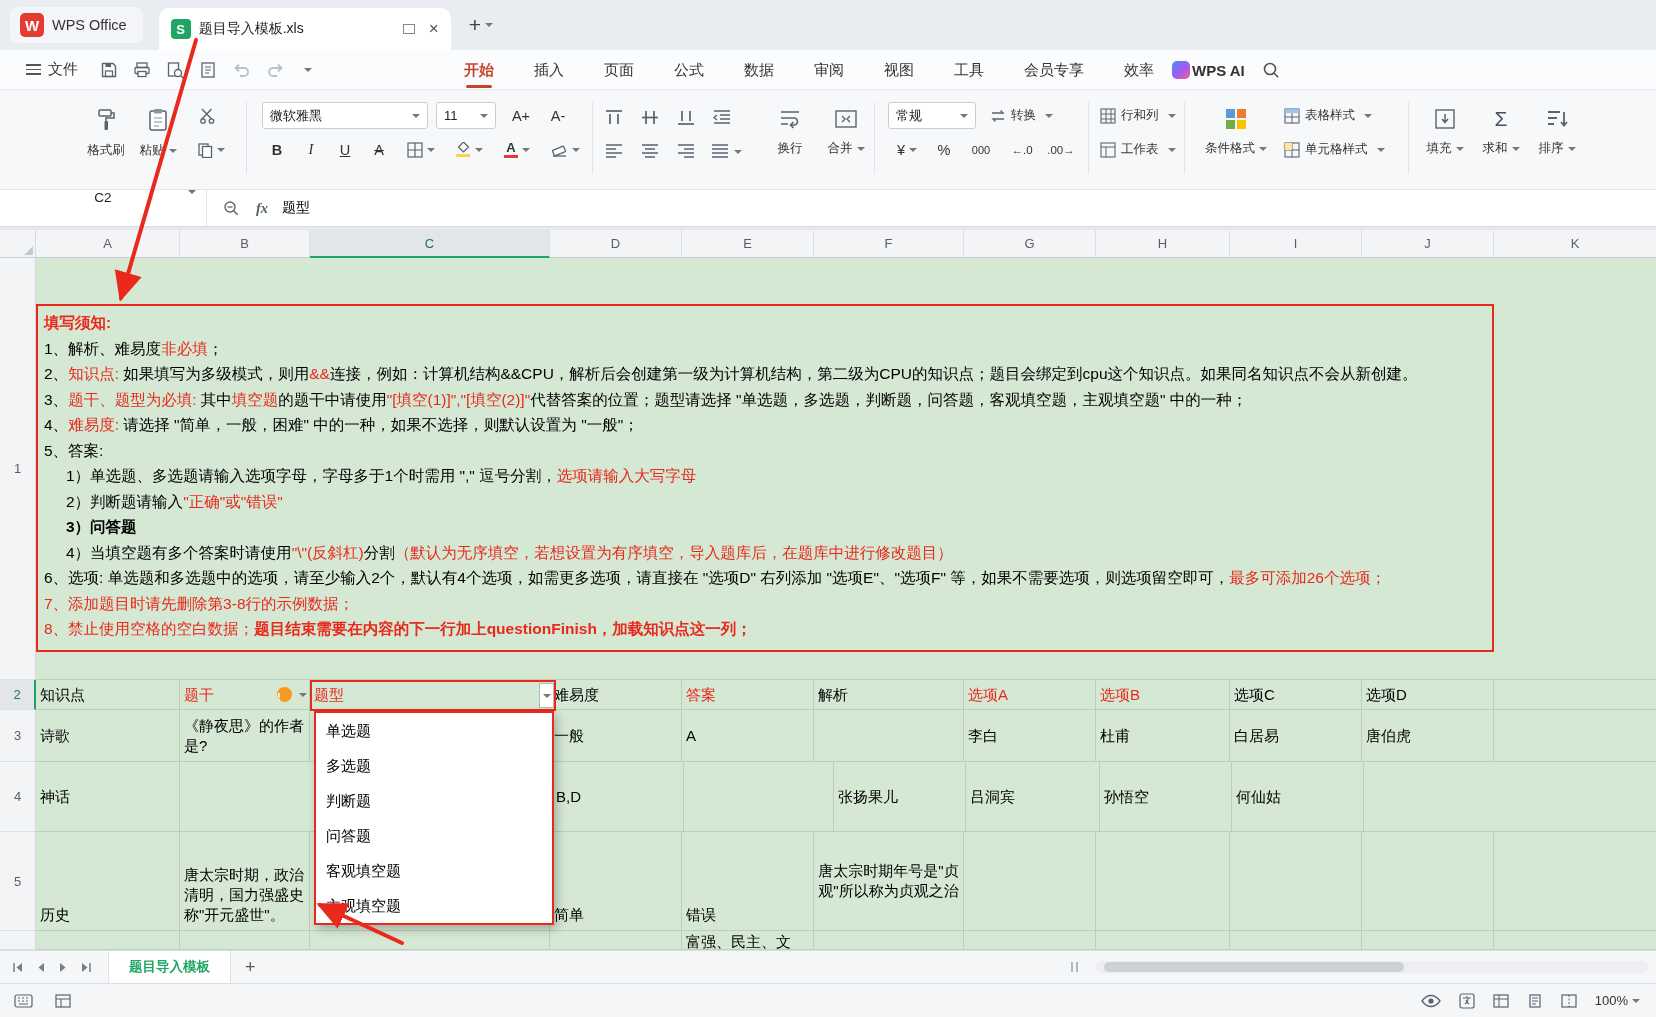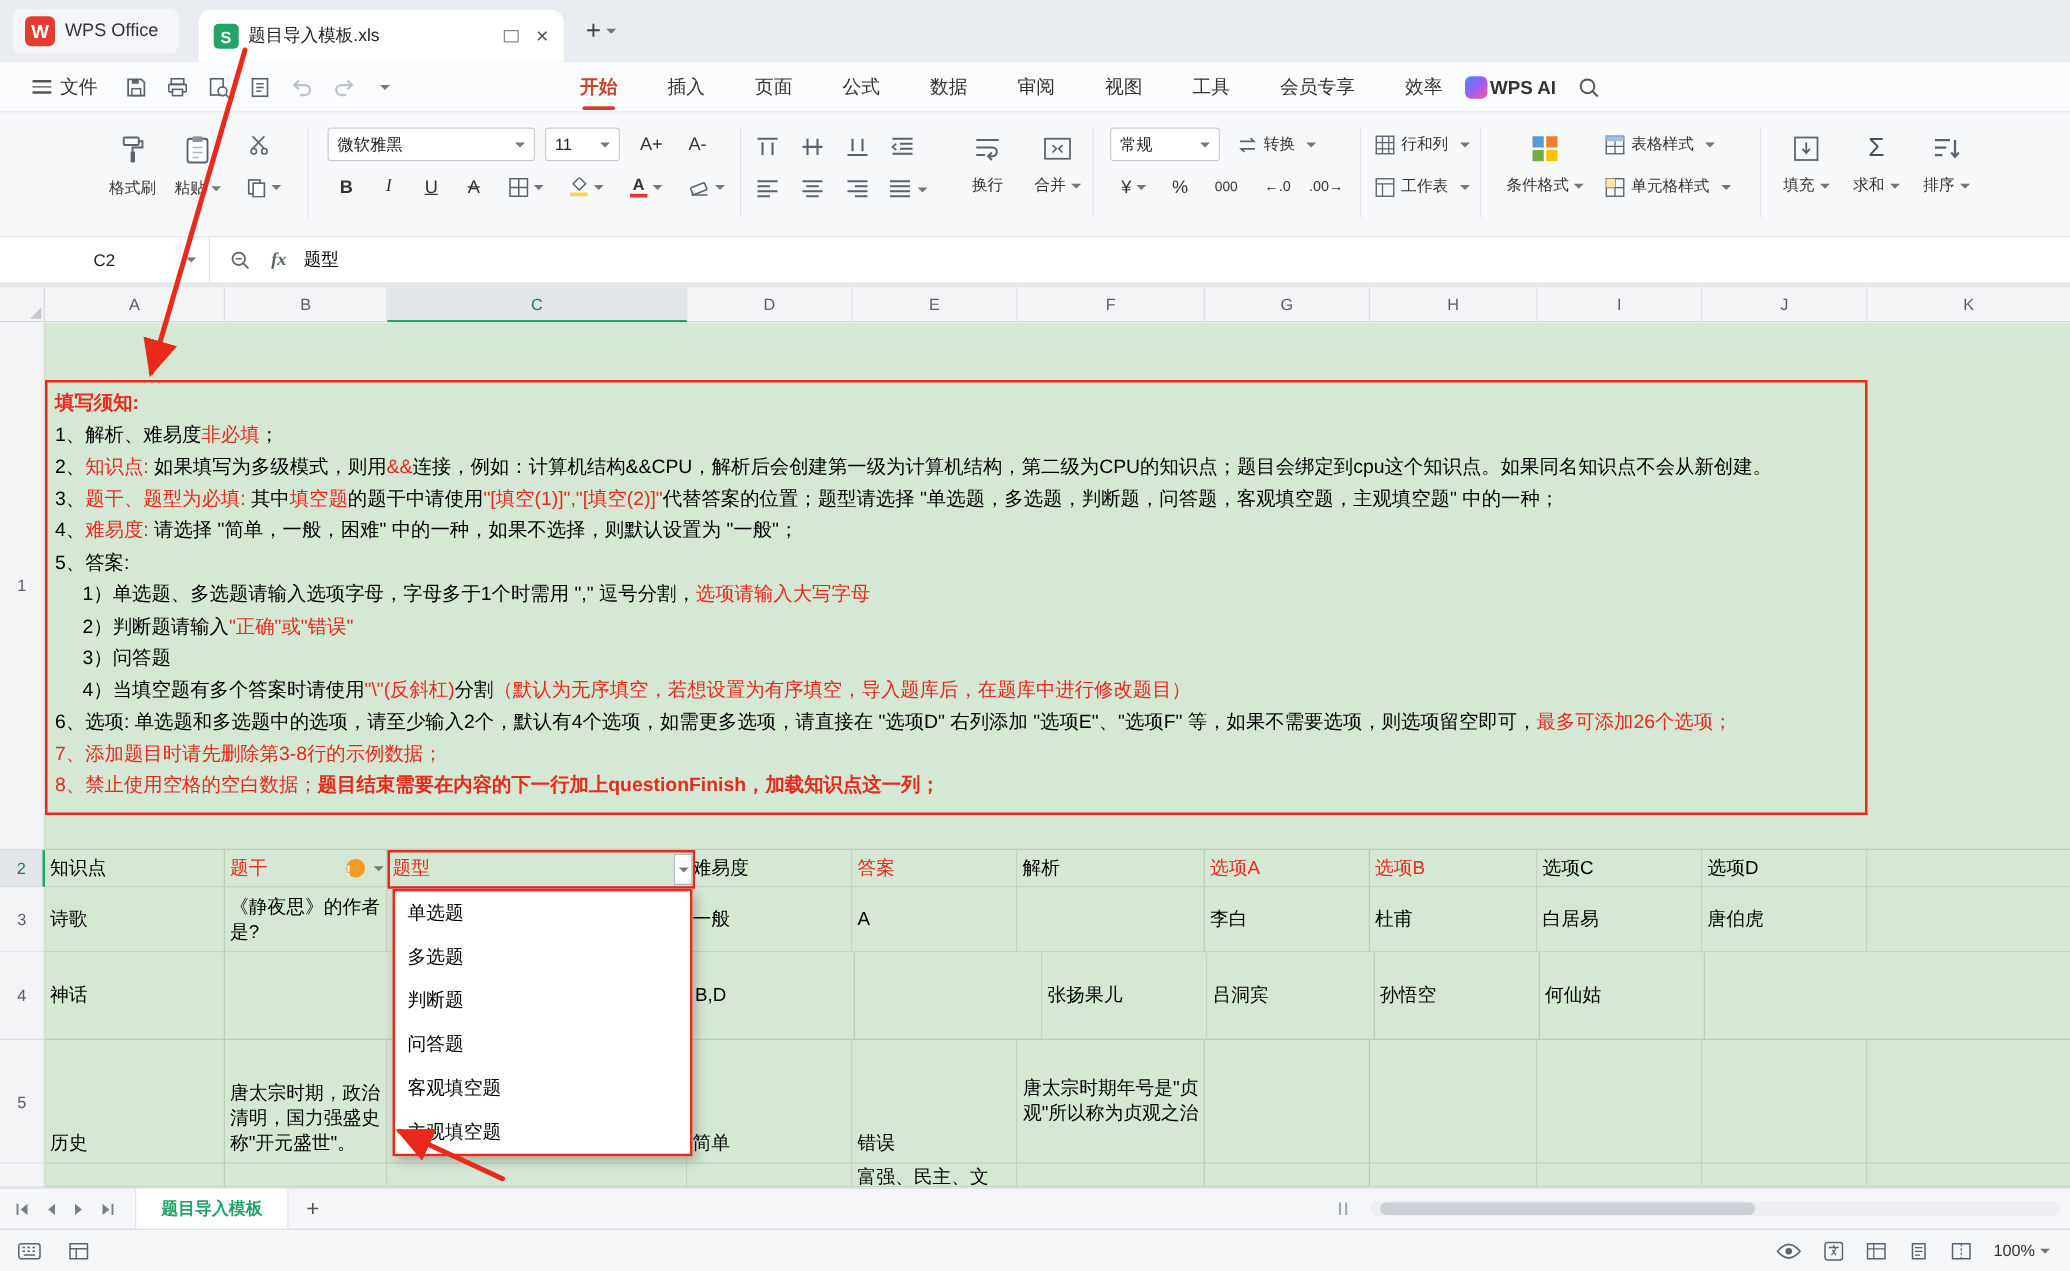--- a/index.html
+++ b/index.html
@@ -38,21 +38,21 @@
 .sep{position:absolute;top:12px;height:72px;width:1px;background:#e2e4e8}
 .combo{position:absolute;background:#fff;border:1px solid #c9cdd4;border-radius:3px;display:flex;align-items:center;font-size:13px;color:#222;padding:0 7px}
 .combo .caret{margin-left:auto}
 .smbtn{position:absolute;height:27px;display:flex;align-items:center;justify-content:center;font-size:14.5px;color:#333;border-radius:3px}
 .rowbtn{position:absolute;height:27px;display:flex;align-items:center;gap:5px;font-size:12.5px;color:#333}
 .fca{display:flex;flex-direction:column;align-items:center;gap:1px}
 .fca b{font-size:13px;line-height:13px;color:#333;font-weight:bold}
 .fca i{width:14px;height:3px;display:block}
 
 #formulabar{position:absolute;top:190px;left:0;width:100%;height:37px;background:#fff;border-bottom:1px solid #dadde2;display:flex;align-items:center}
-.namebox{width:168px;height:100%;border-right:1px solid #e4e6ea;display:flex;align-items:center;justify-content:center;font-size:13.5px;color:#222;position:relative}
+.namebox{width:207px;height:100%;border-right:1px solid #e4e6ea;display:flex;align-items:flex-start;justify-content:center;font-size:13.5px;color:#222;position:relative}
 .fxarea{display:flex;align-items:center;gap:16px;padding-left:16px}
 .fx{font-size:14.5px;font-style:italic;color:#566;font-family:"Liberation Serif",serif;font-weight:bold}
 .fbvalue{font-size:14px;color:#000;margin-left:14px}
 
 #colheads{position:absolute;top:230px;left:0;width:100%;height:28px;display:flex;background:#f3f4f6}
 .ch{height:28px;border-right:1px solid #dcdfe3;border-bottom:1px solid #c9ccd2;display:grid;place-items:center;font-size:13px;color:#5a5d63;background:#f3f4f6}
 .ch.sel{background:#e2e5e9;border-bottom:2px solid #21a566;color:#1f7a4d}
 .corner{width:36px;flex:none;background:#f3f4f6;border-right:1px solid #d6d9dd;border-bottom:1px solid #c9ccd2;position:relative}
 .corner::after{content:"";position:absolute;right:2px;bottom:2px;border-left:9px solid transparent;border-bottom:9px solid #c6c9ce}
 
@@ -499,21 +499,21 @@
     <div class="bigcell">
       <div class="insrect-inner">
         <div class="ins-line"><span style="color: rgb(232, 41, 28); font-weight: bold;">填写须知:</span></div>
         <div class="ins-line"><span style="color: rgb(0, 0, 0);">1、解析、难易度</span><span style="color: rgb(232, 41, 28);">非必填</span><span style="color: rgb(0, 0, 0);">；</span></div>
         <div class="ins-line"><span style="color: rgb(0, 0, 0);">2、</span><span style="color: rgb(232, 41, 28);">知识点:</span><span style="color: rgb(0, 0, 0);"> 如果填写为多级模式，则用</span><span style="color: rgb(232, 41, 28);">&amp;&amp;</span><span style="color: rgb(0, 0, 0);">连接，例如：计算机结构&amp;&amp;CPU，解析后会创建第一级为计算机结构，第二级为CPU的知识点；题目会绑定到cpu这个知识点。如果同名知识点不会从新创建。</span></div>
         <div class="ins-line"><span style="color: rgb(0, 0, 0);">3、</span><span style="color: rgb(232, 41, 28);">题干、题型为必填:</span><span style="color: rgb(0, 0, 0);"> 其中</span><span style="color: rgb(232, 41, 28);">填空题</span><span style="color: rgb(0, 0, 0);">的题干中请使用</span><span style="color: rgb(232, 41, 28);">"[填空(1)]","[填空(2)]"</span><span style="color: rgb(0, 0, 0);">代替答案的位置；题型请选择 "单选题，多选题，判断题，问答题，客观填空题，主观填空题" 中的一种；</span></div>
         <div class="ins-line"><span style="color: rgb(0, 0, 0);">4、</span><span style="color: rgb(232, 41, 28);">难易度:</span><span style="color: rgb(0, 0, 0);"> 请选择 "简单，一般，困难" 中的一种，如果不选择，则默认设置为 "一般"；</span></div>
         <div class="ins-line"><span style="color: rgb(0, 0, 0);">5、答案:</span></div>
         <div class="ins-line ind"><span style="color: rgb(0, 0, 0);">1）单选题、多选题请输入选项字母，字母多于1个时需用 "," 逗号分割，</span><span style="color: rgb(232, 41, 28);">选项请输入大写字母</span></div>
         <div class="ins-line ind"><span style="color: rgb(0, 0, 0);">2）判断题请输入</span><span style="color: rgb(232, 41, 28);">"正确"或"错误"</span></div>
-        <div class="ins-line ind"><span style="color: rgb(0, 0, 0);">3）问答题</span></div>
+        <div class="ins-line ind"><span style="color: rgb(0, 0, 0); font-weight: bold;">3）问答题</span></div>
         <div class="ins-line ind"><span style="color: rgb(0, 0, 0);">4）当填空题有多个答案时请使用</span><span style="color: rgb(232, 41, 28);">"\"(反斜杠)</span><span style="color: rgb(0, 0, 0);">分割</span><span style="color: rgb(232, 41, 28);">（默认为无序填空，若想设置为有序填空，导入题库后，在题库中进行修改题目）</span></div>
         <div class="ins-line"><span style="color: rgb(0, 0, 0);">6、选项: 单选题和多选题中的选项，请至少输入2个，默认有4个选项，如需更多选项，请直接在 "选项D" 右列添加 "选项E"、"选项F" 等，如果不需要选项，则选项留空即可，</span><span style="color: rgb(232, 41, 28);">最多可添加26个选项；</span></div>
         <div class="ins-line"><span style="color: rgb(232, 41, 28);">7、添加题目时请先删除第3-8行的示例数据；</span></div>
         <div class="ins-line"><span style="color: rgb(232, 41, 28);">8、禁止使用空格的空白数据；</span><span style="color: rgb(232, 41, 28); font-weight: bold;">题目结束需要在内容的下一行加上questionFinish，加载知识点这一列；</span></div>
       </div>
     </div>
   </div>
 
   <div class="grow" style="height:30px">
     <div class="rn sel">2</div>

